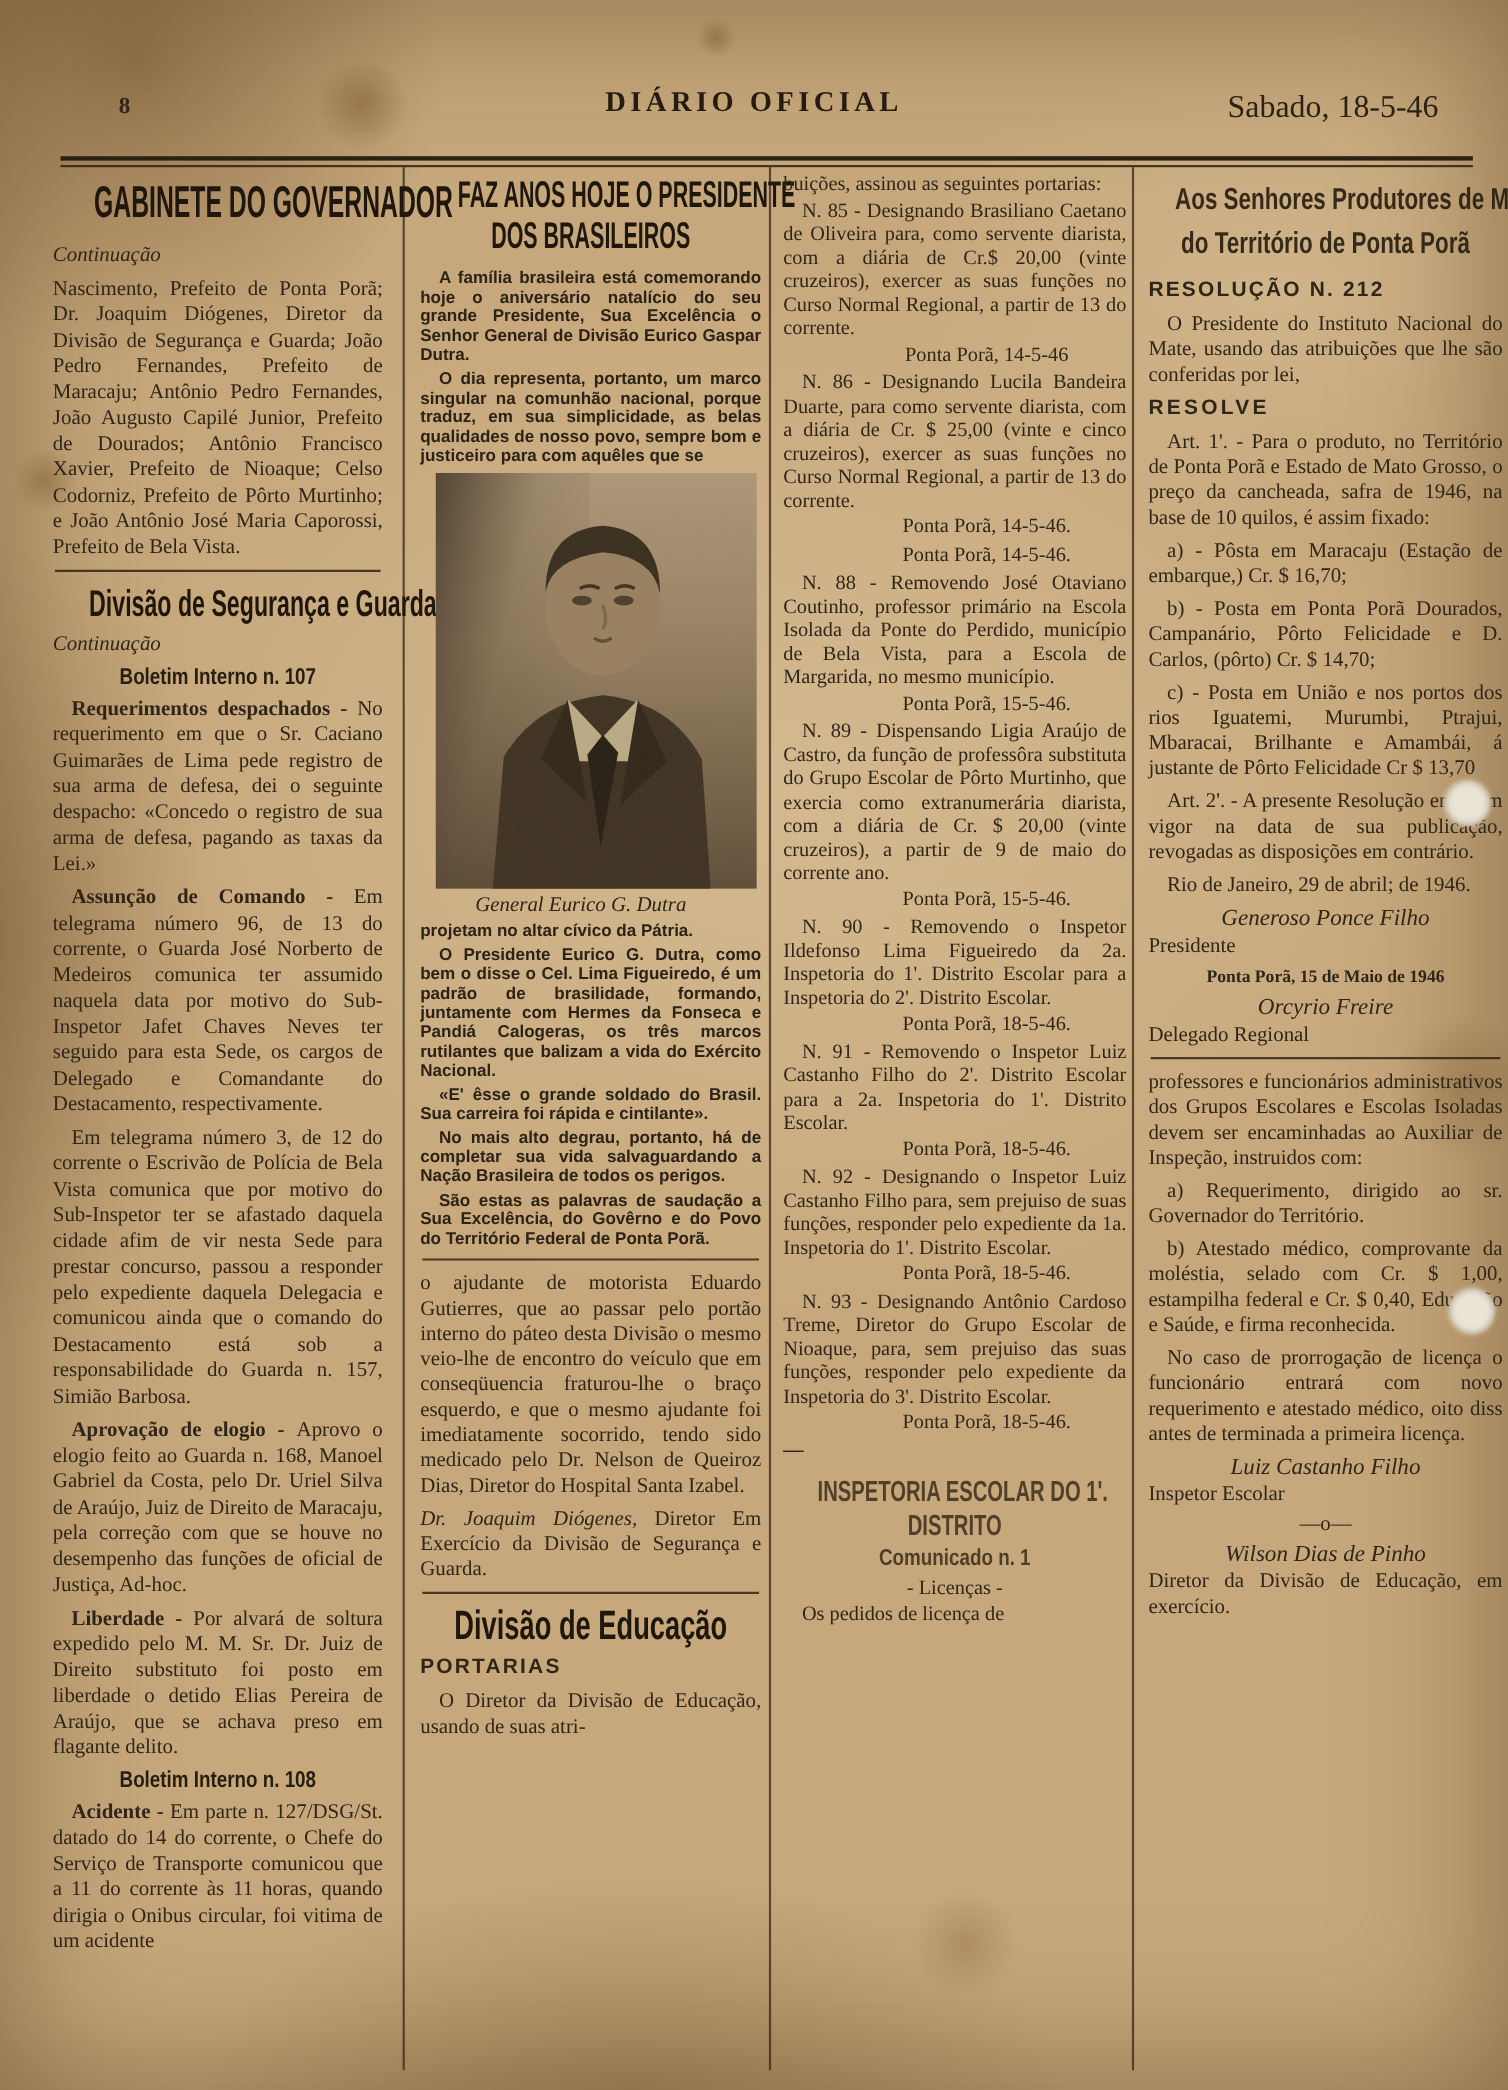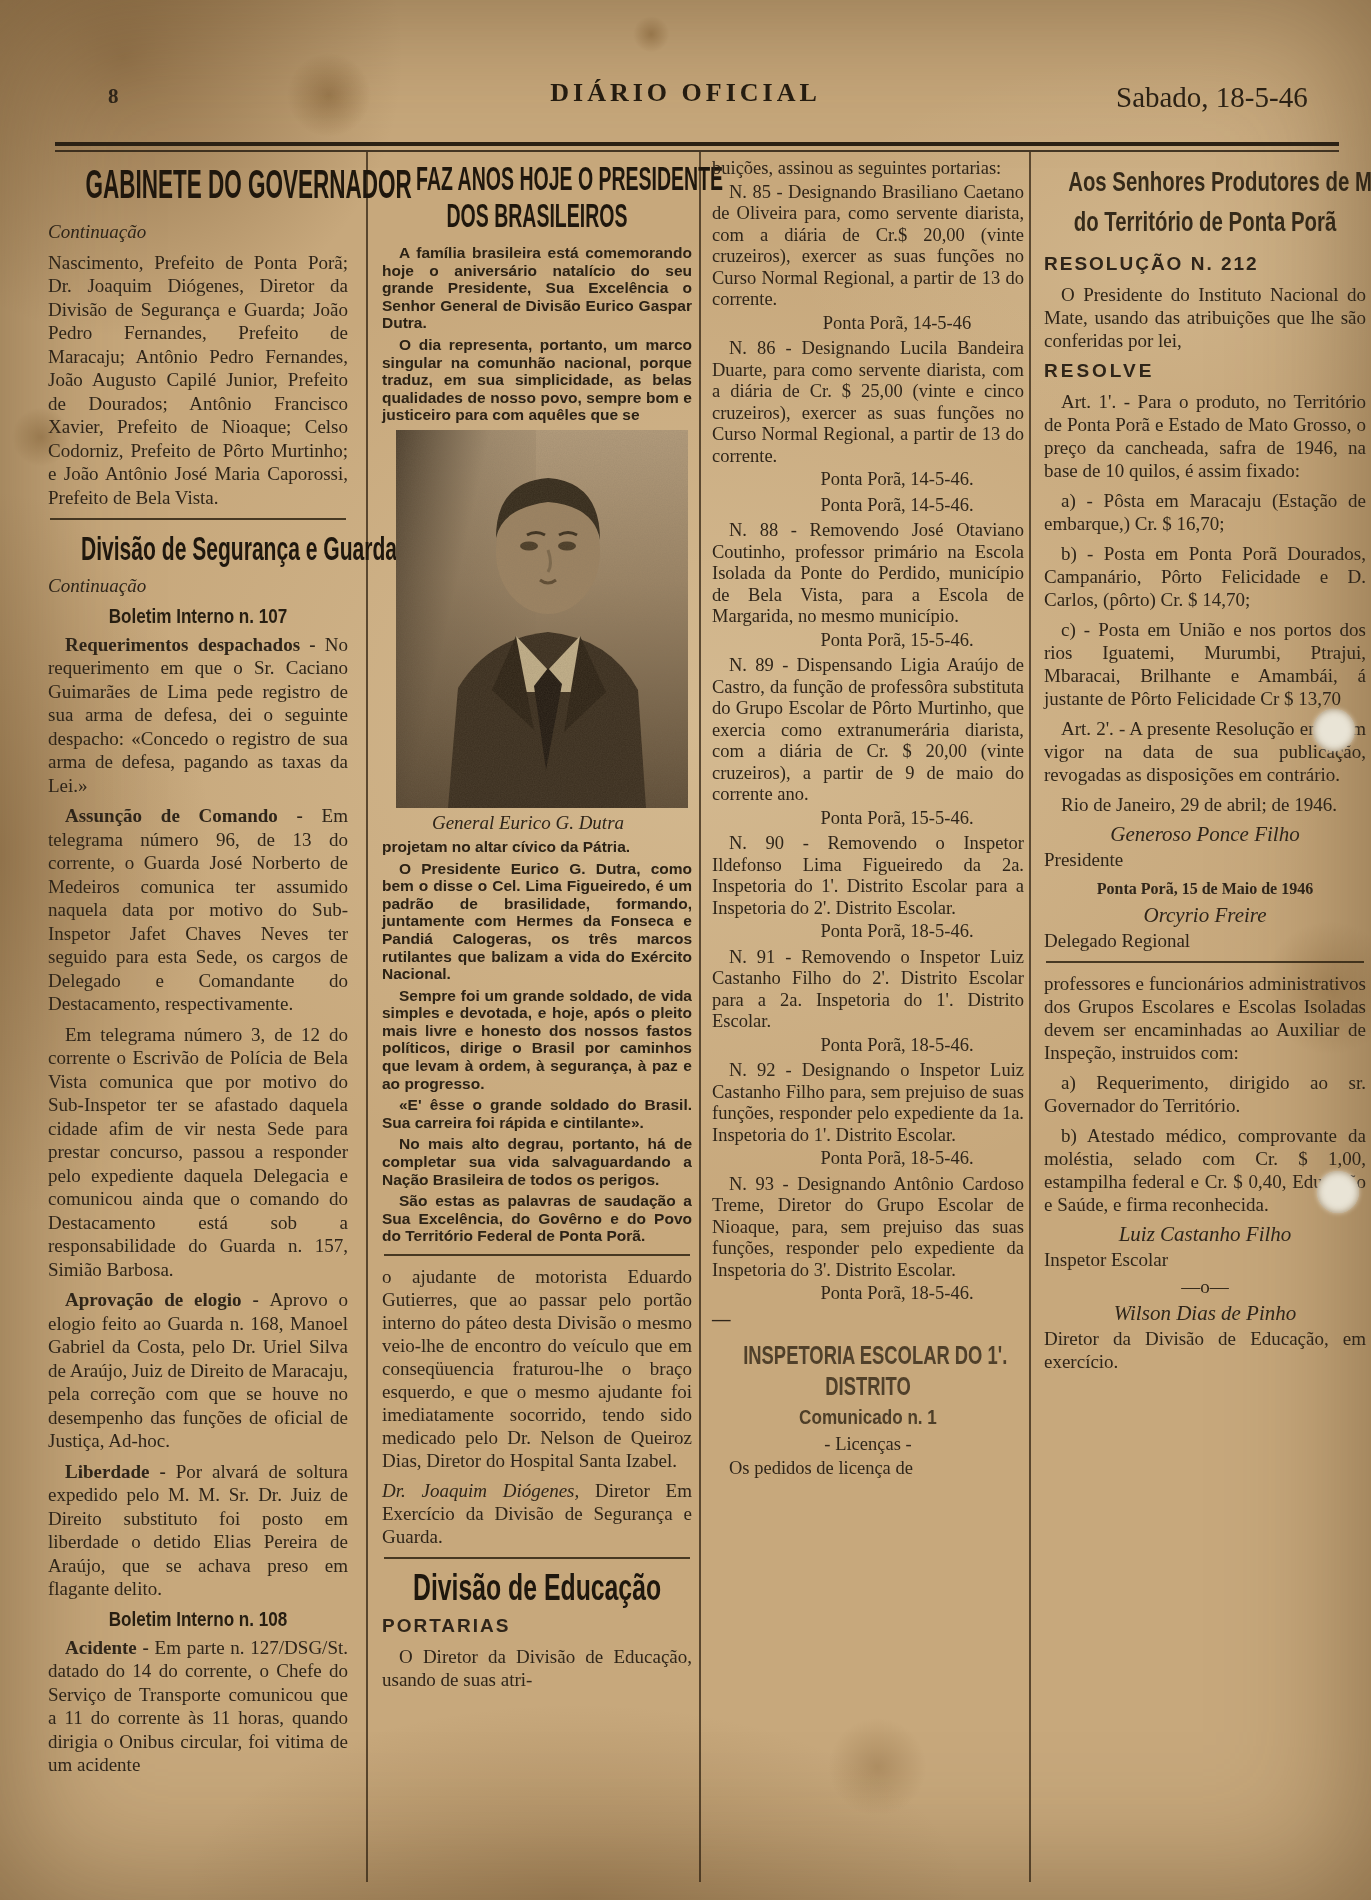--- a/index.html
+++ b/index.html
@@ -149,21 +149,20 @@
         <path d="M152,238 L138,256 L150,340 L166,254 Z" fill="#211911"></path>
         <path d="M120,206 L96,260 L138,300 L120,206 Z" fill="#2c2215"></path>
         <path d="M184,206 L210,262 L168,302 L184,206 Z" fill="#2c2215"></path>
         <rect width="292" height="378" filter="url(#grain)" opacity="0.55"></rect>
       </svg>
       <figcaption class="caption">General Eurico G. Dutra</figcaption>
     </figure>
 
     <p class="bold-sans">projetam no altar cívico da Pátria.</p>
     <p class="bold-sans ind">O Presidente Eurico G. Dutra, como bem o disse o Cel. Lima Figueiredo, é um padrão de brasilidade, formando, juntamente com Hermes da Fonseca e Pandiá Calogeras, os três marcos rutilantes que balizam a vida do Exército Nacional.</p>
-    <p class="bold-sans ind">Sempre foi um grande soldado, de vida simples e devotada, e hoje, após o pleito mais livre e honesto dos nossos fastos políticos, dirige o Brasil por caminhos que levam à ordem, à segurança, à paz e ao progresso.</p>
     <p class="bold-sans ind">«E' êsse o grande soldado do Brasil. Sua carreira foi rápida e cintilante».</p>
     <p class="bold-sans ind">No mais alto degrau, portanto, há de completar sua vida salvaguardando a Nação Brasileira de todos os perigos.</p>
     <p class="bold-sans ind">São estas as palavras de saudação a Sua Excelência, do Govêrno e do Povo do Território Federal de Ponta Porã.</p>
     <hr class="hrule">
     <p>o ajudante de motorista Eduardo Gutierres, que ao passar pelo portão interno do páteo desta Divisão o mesmo veio-lhe de encontro do veículo que em conseqüuencia fraturou-lhe o braço esquerdo, e que o mesmo ajudante foi imediatamente socorrido, tendo sido medicado pelo Dr. Nelson de Queiroz Dias, Diretor do Hospital Santa Izabel.</p>
     <p><i>Dr. Joaquim Diógenes, </i><span>Diretor Em Exercício da Divisão de Segurança e Guarda.</span></p>
     <hr class="hrule">
     <h2 class="gothic h-edu">
         <span class="sq">Divisão de Educação</span>
       </h2>
@@ -216,20 +215,21 @@
     <p class="ind">Rio de Janeiro, 29 de abril; de 1946.</p>
     <p class="sig-name">Generoso Ponce Filho</p>
     <p class="sig-role">Presidente</p>
     <p class="sig-date">Ponta Porã, 15 de Maio de 1946</p>
     <p class="sig-name">Orcyrio Freire</p>
     <p class="sig-role">Delegado Regional</p>
     <hr class="hrule">
     <p>professores e funcionários administrativos dos Grupos Escolares e Escolas Isoladas devem ser encaminhadas ao Auxiliar de Inspeção, instruidos com:</p>
     <p class="ind">a) Requerimento, dirigido ao sr. Governador do Território.</p>
     <p class="ind">b) Atestado médico, comprovante da moléstia, selado com Cr. $ 1,00, estampilha federal e Cr. $ 0,40, Educação e Saúde, e firma reconhecida.</p>
+    <p class="ind">No caso de prorrogação de licença o funcionário entrará com novo requerimento e atestado médico, oito diss antes de terminada a primeira licença.</p>
     <p class="sig-name">Luiz Castanho Filho</p>
     <p class="sig-role">Inspetor Escolar</p>
     <p class="osep">—o—</p>
     <p class="sig-name">Wilson Dias de Pinho</p>
     <p class="sig-role">Diretor da Divisão de Educação, em exercício.</p>
   </section>
 
   <div class="hole" style="left:1313px;top:709px"></div>
   <div class="hole" style="left:1317px;top:1171px"></div>
 

